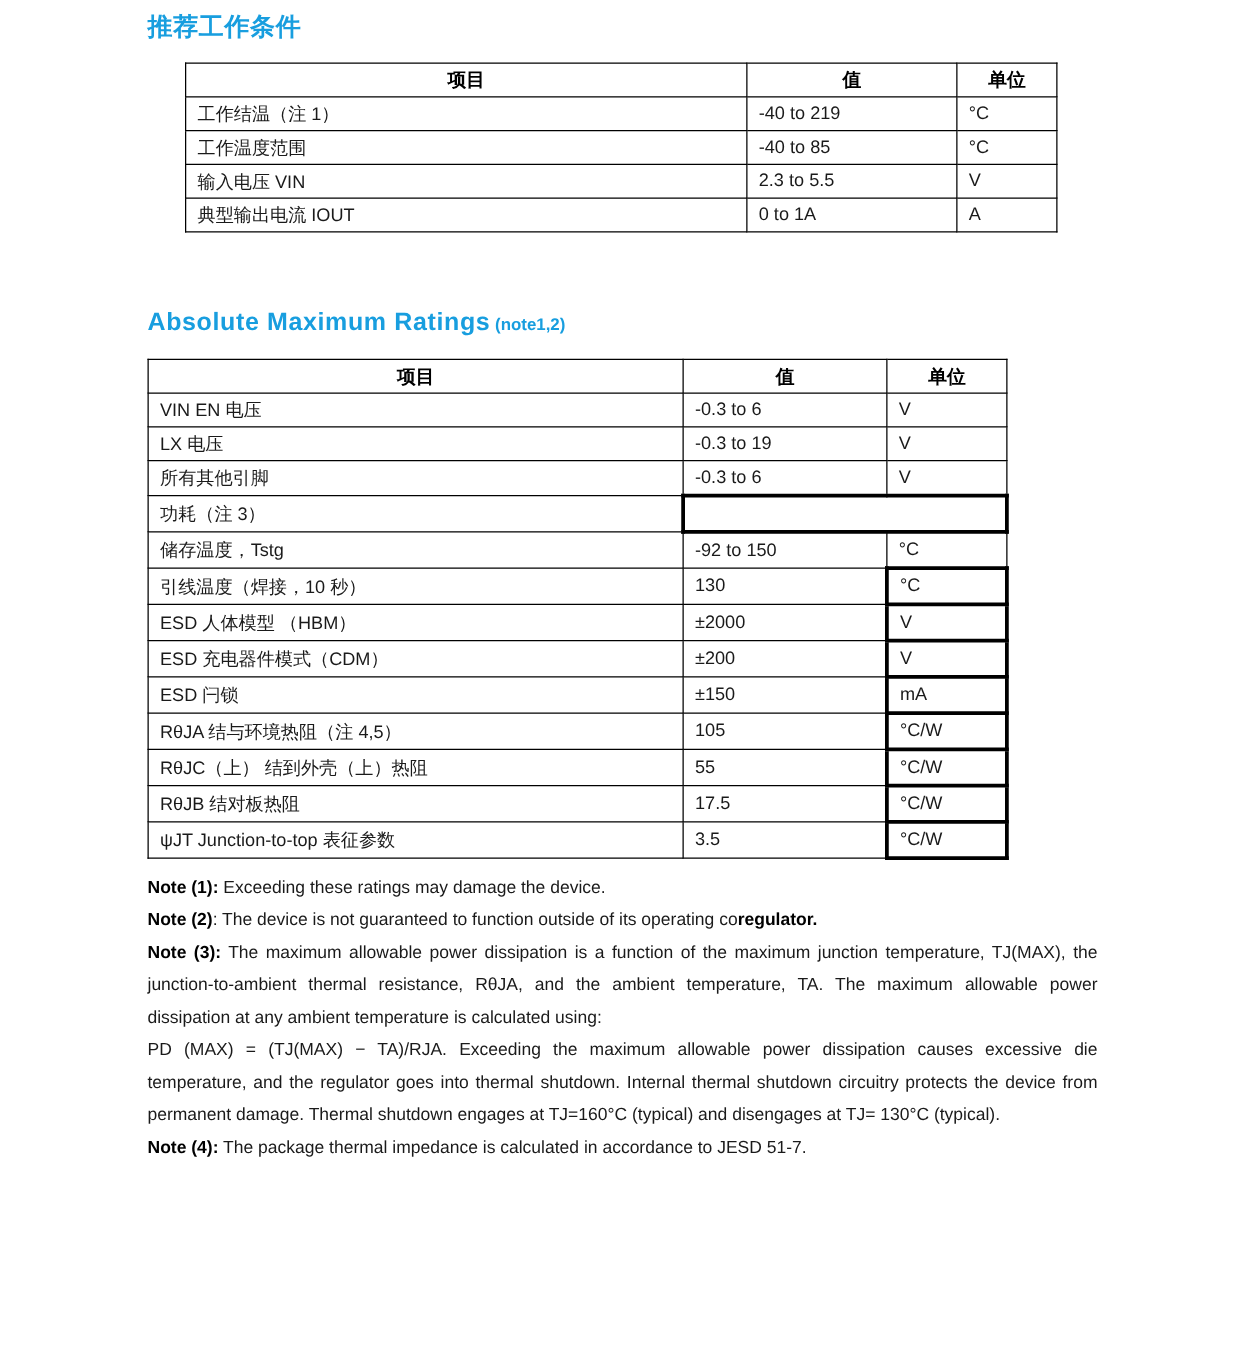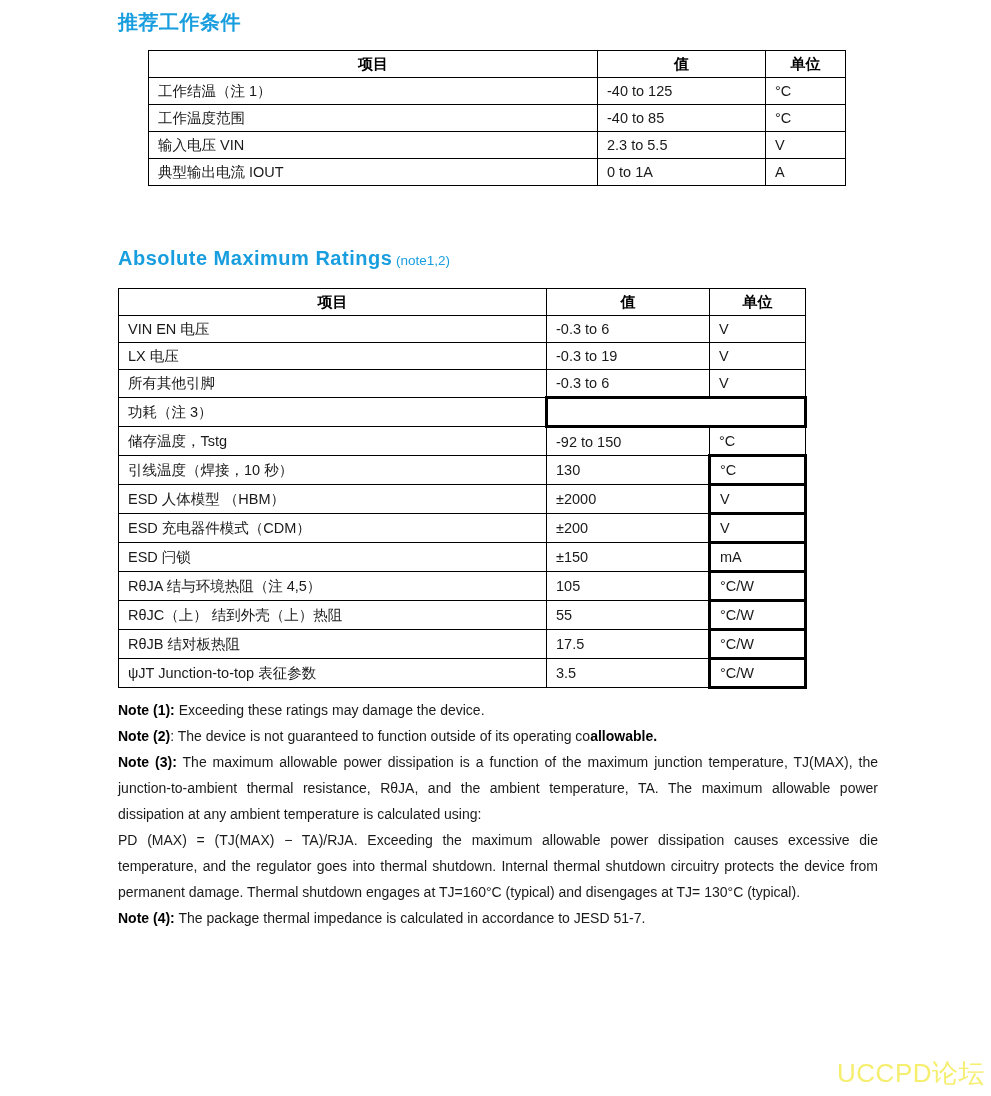--- a/index.html
+++ b/index.html
@@ -8,21 +8,21 @@
     background: #ffffff; color: #1a1a1a;
     font-family: "Liberation Sans", "DejaVu Sans", sans-serif;
     position: relative; overflow: hidden;
   }
   .page { position: absolute; inset: 0; padding: 10px 115px 0 118px; box-sizing: border-box; }
 
   .sec-title {
     margin: 0; color: #189EDF; font-size: 20px; font-weight: 700;
     letter-spacing: 0.5px; line-height: 24px;
   }
-  .sec-title .title-suffix { font-size: 13.5px; font-weight: 400; letter-spacing: 0; margin-top: 12px; }
+  .sec-title .title-suffix { font-size: 13.5px; font-weight: 700; letter-spacing: 0; margin-top: 12px; }
   .s2 { margin-top: 60px; }
 
   table.tbl {
     border-collapse: collapse; table-layout: fixed;
     margin-top: 16px;
   }
   table.t1 { margin-left: 30px; width: 697px; }
   table.t2 { margin-top: 15px; width: 687px; }
   .tbl th, .tbl td {
     border: 1px solid #000;
@@ -63,21 +63,21 @@
   <thead>
         <tr>
           <th>项目</th>
           <th>值</th>
           <th>单位</th>
         </tr>
       </thead>
       <tbody>
         <tr>
           <td>工作结温（注 1）</td>
-          <td>-40 to 125</td>
+          <td>-40 to 219</td>
           <td>°C</td>
         </tr>
         <tr>
           <td>工作温度范围</td>
           <td>-40 to 85</td>
           <td>°C</td>
         </tr>
         <tr>
           <td>输入电压 VIN</td>
           <td>2.3 to 5.5</td>
@@ -170,21 +170,20 @@
         <tr>
           <td>ψJT Junction-to-top 表征参数</td>
           <td>3.5</td>
           <td class="thick">°C/W</td>
         </tr>
       </tbody>
     </table>
 
   <div class="note-block en">
       <div class="note-line"><span class="b">Note (1):</span><span> Exceeding these ratings may damage the device.</span></div>
-      <div class="note-line"><span class="b">Note (2)</span><span>: The device is not guaranteed to function outside of its operating co</span><span class="b">allowable.</span></div>
+      <div class="note-line"><span class="b">Note (2)</span><span>: The device is not guaranteed to function outside of its operating co</span><span class="b">regulator.</span></div>
       <div class="note-line"><span class="b">Note (3):</span><span> The maximum allowable power dissipation is a function of the maximum junction temperature, TJ(MAX), the junction-to-ambient thermal resistance, RθJA, and the ambient temperature, TA. The maximum allowable power dissipation at any ambient temperature is calculated using:</span></div>
       <div class="note-line"><span>PD (MAX) = (TJ(MAX) − TA)/RJA. Exceeding the maximum allowable power dissipation causes excessive die temperature, and the regulator goes into thermal shutdown. Internal thermal shutdown circuitry protects the device from permanent damage. Thermal shutdown engages at TJ=160°C (typical) and disengages at TJ= 130°C (typical).</span></div>
       <div class="note-line"><span class="b">Note (4):</span><span> The package thermal impedance is calculated in accordance to JESD 51-7.</span></div>
     </div>
 
-  <div class="watermark">UCCPD论坛</div>
 
 </div>
 
 </body></html>

